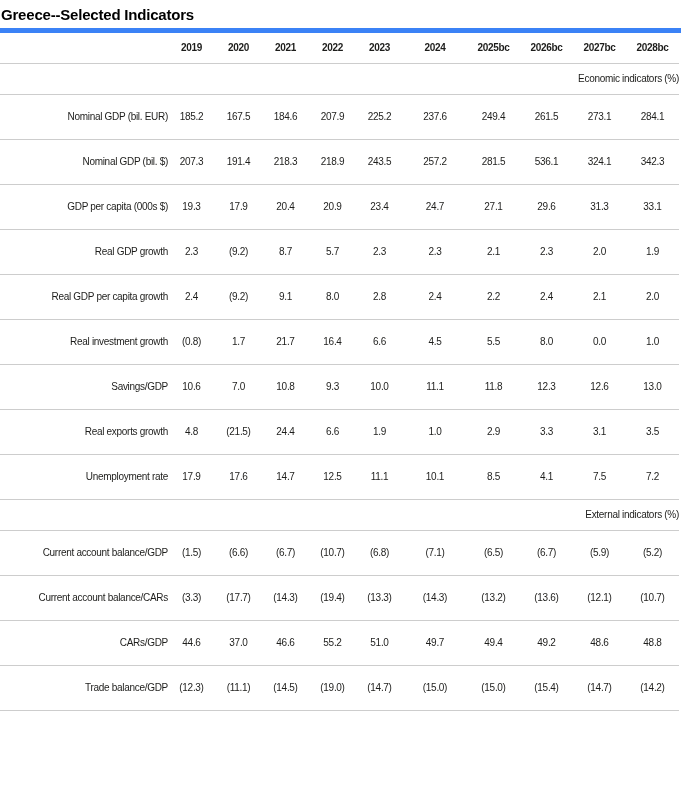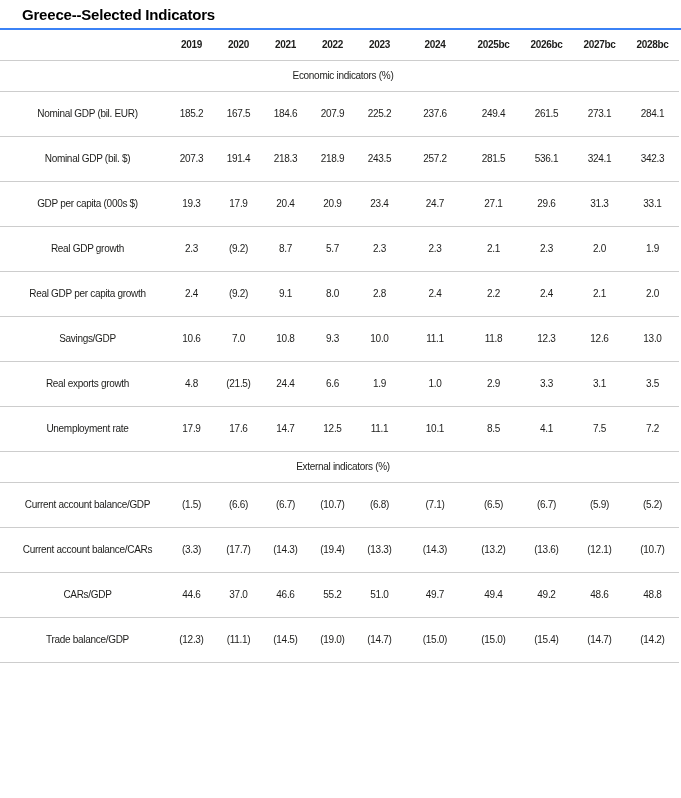--- a/index.html
+++ b/index.html
@@ -10,27 +10,27 @@
     color: #1d1d1b;
   }
   .page {
     width: 681px;
     height: 798px;
     background: #ffffff;
     overflow: hidden;
   }
   .title {
     margin: 0;
-    padding: 7px 0 5px 22px;
+    padding: 7px 0 5px 1px;
     font-size: 15px;
     line-height: 16px;
     font-weight: 700;
     color: #000000;
     letter-spacing: -0.2px;
-    border-bottom: 2px solid #3b82f6;
+    border-bottom: 5px solid #3b82f6;
   }
   table.indicators {
     border-collapse: collapse;
     table-layout: fixed;
     width: 677px;
     font-size: 10px;
     letter-spacing: -0.3px;
   }
   col.c-label { width: 168px; }
   col.c-year  { width: 47px; }
@@ -38,21 +38,21 @@
   col.c-bc    { width: 53px; }
   th, td { padding: 0; font-weight: 400; }
   thead th {
     height: 30px;
     vertical-align: middle;
     font-weight: 700;
     border-bottom: 1px solid #cdcdcd;
   }
   .num { text-align: center; }
   .row-label, .section-label, .label-col {
-    text-align: center;
+    text-align: right;
     padding-left: 7px;
   }
   tbody td {
     vertical-align: middle;
     border-bottom: 1px solid #cdcdcd;
   }
   tr.section-row td { height: 31px; }
   tr.data-row td { height: 45px; }
 </style>
 </head>
@@ -152,20 +152,33 @@
           <td class="num">9.1</td>
           <td class="num">8.0</td>
           <td class="num">2.8</td>
           <td class="num">2.4</td>
           <td class="num">2.2</td>
           <td class="num">2.4</td>
           <td class="num">2.1</td>
           <td class="num">2.0</td>
         </tr>
         <tr class="data-row">
+          <td class="row-label">Real investment growth</td>
+          <td class="num">(0.8)</td>
+          <td class="num">1.7</td>
+          <td class="num">21.7</td>
+          <td class="num">16.4</td>
+          <td class="num">6.6</td>
+          <td class="num">4.5</td>
+          <td class="num">5.5</td>
+          <td class="num">8.0</td>
+          <td class="num">0.0</td>
+          <td class="num">1.0</td>
+        </tr>
+        <tr class="data-row">
           <td class="row-label">Savings/GDP</td>
           <td class="num">10.6</td>
           <td class="num">7.0</td>
           <td class="num">10.8</td>
           <td class="num">9.3</td>
           <td class="num">10.0</td>
           <td class="num">11.1</td>
           <td class="num">11.8</td>
           <td class="num">12.3</td>
           <td class="num">12.6</td>

